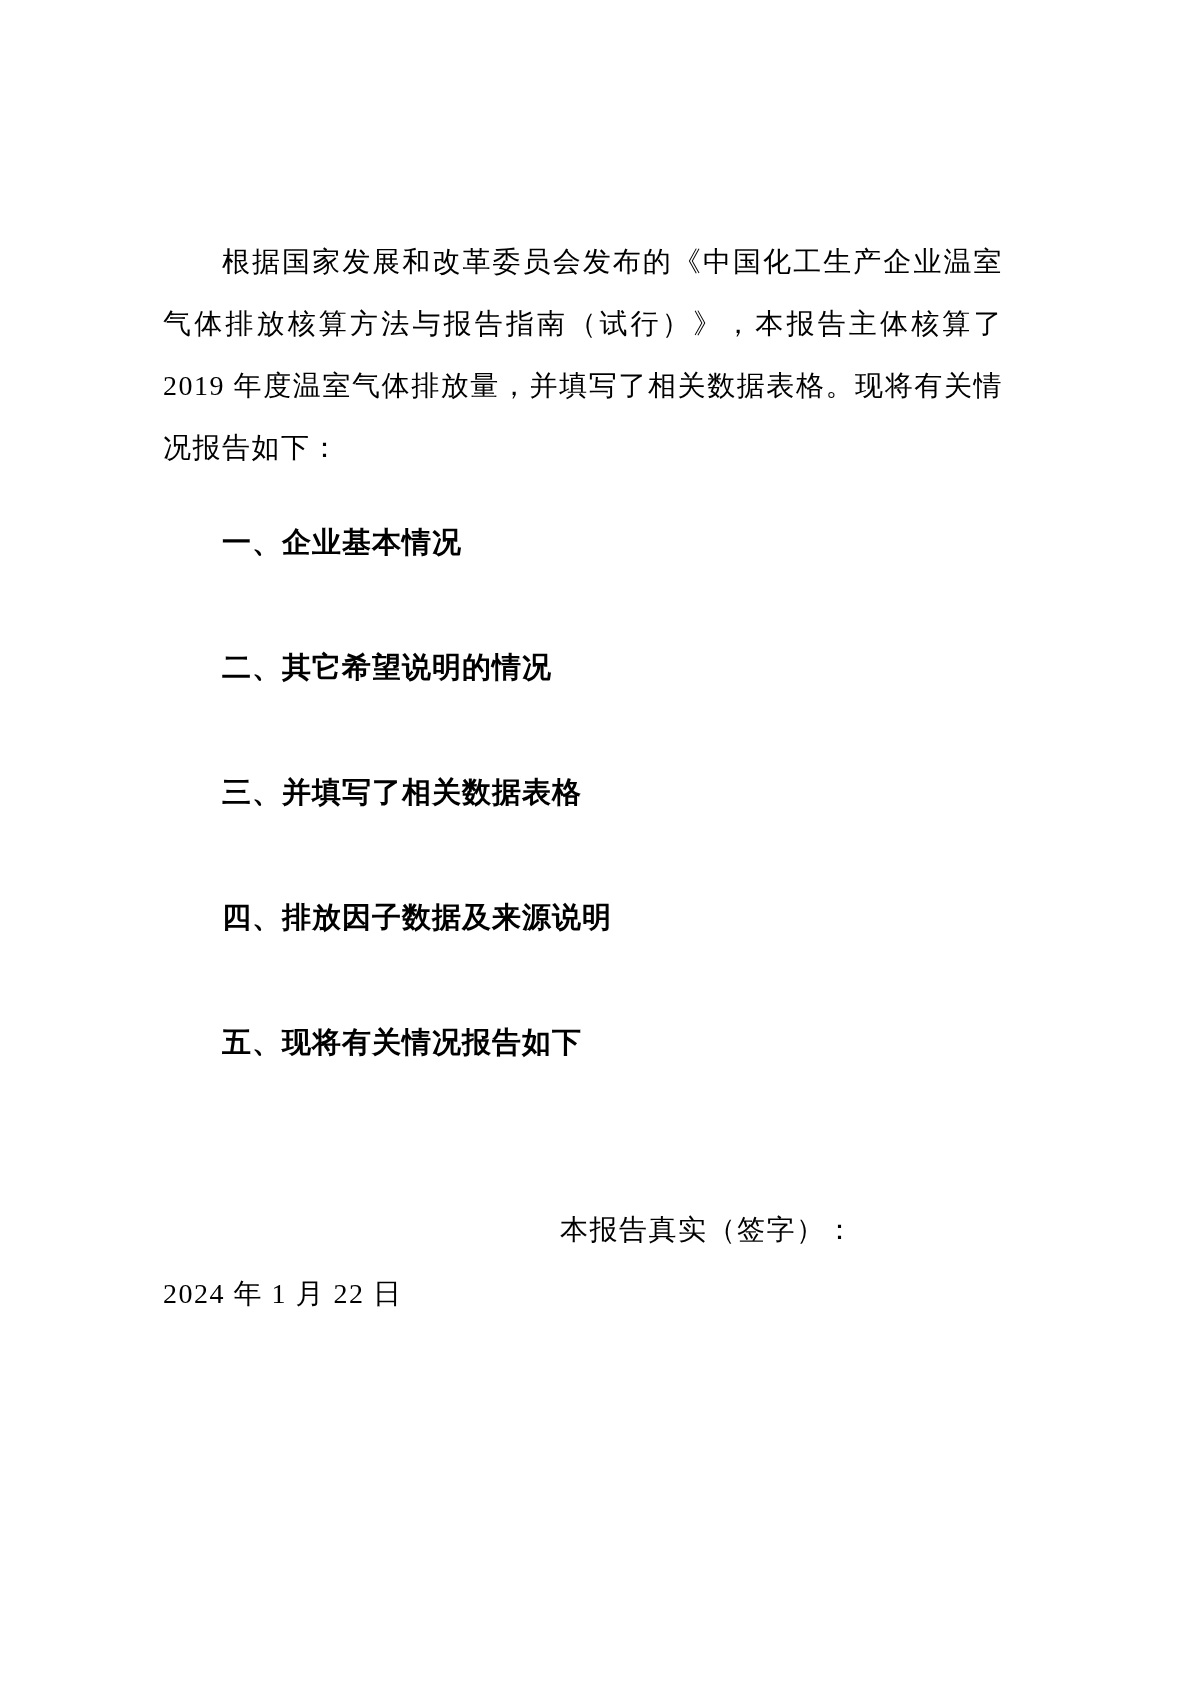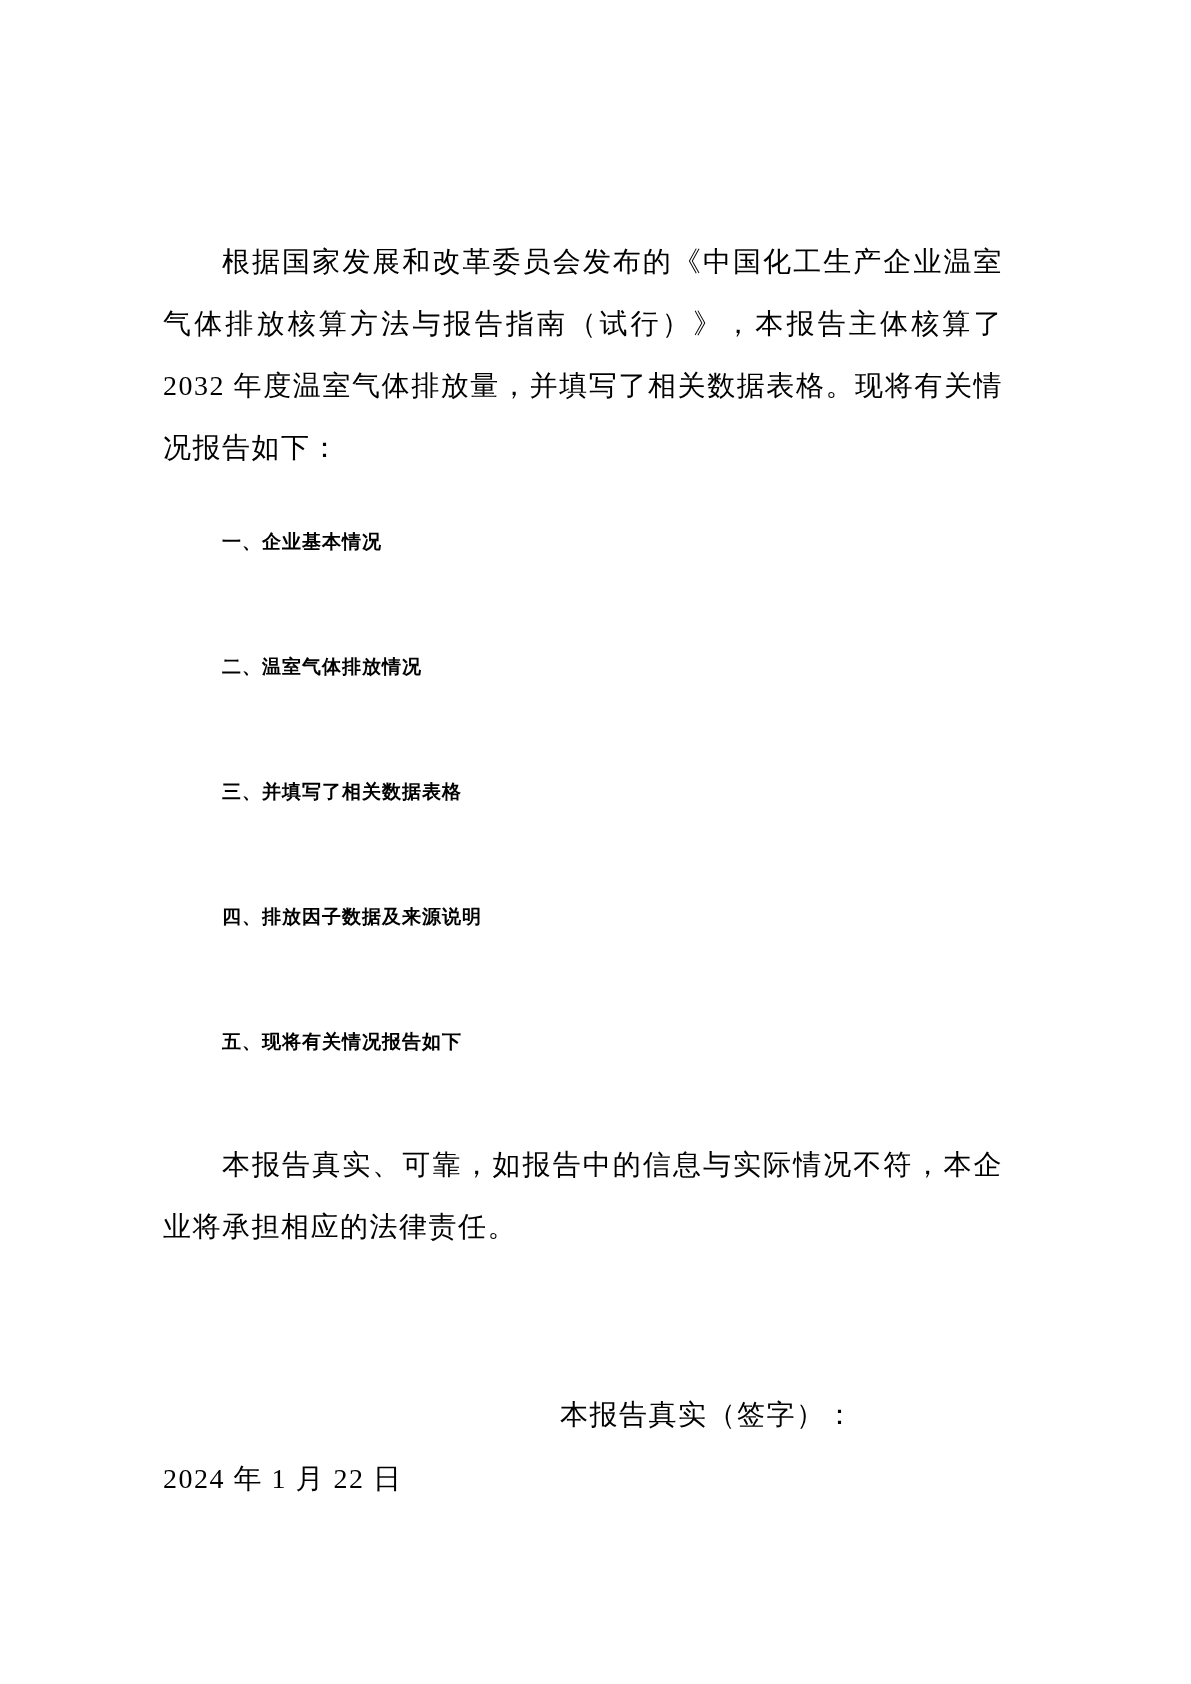--- a/index.html
+++ b/index.html
@@ -30,21 +30,21 @@
     margin: 0;
     text-indent: 59px;
     text-align: justify;
   }
   .section-heading {
     margin: 0;
     padding: 0;
     text-indent: 59px;
     font-family: Liberation Serif, serif;
     font-weight: bold;
-    font-size: 19px;
+    font-size: 29px;
     line-height: 62px;
     letter-spacing: 1px;
   }
   .section-heading.first {
     margin-top: 32px;
   }
   .section-heading + .section-heading {
     margin-top: 63px;
   }
   .declaration {
@@ -60,32 +60,31 @@
     padding-right: 66px;
     line-height: 62px;
   }
 </style>
 </head>
 <body>
 
 <div class="page">
   <div class="content">
 
-    <p class="body-par">根据国家发展和改革委员会发布的《中国化工生产企业温室气体排放核算方法与报告指南（试行）》，本报告主体核算了 2032 年度温室气体排放量，并填写了相关数据表格。现将有关情况报告如下：</p>
+    <p class="body-par">根据国家发展和改革委员会发布的《中国化工生产企业温室气体排放核算方法与报告指南（试行）》，本报告主体核算了 2019 年度温室气体排放量，并填写了相关数据表格。现将有关情况报告如下：</p>
 
     <h2 class="section-heading first">一、企业基本情况</h2>
 
-    <h2 class="section-heading">二、温室气体排放情况</h2>
+    <h2 class="section-heading">二、其它希望说明的情况</h2>
 
     <h2 class="section-heading">三、并填写了相关数据表格</h2>
 
     <h2 class="section-heading">四、排放因子数据及来源说明</h2>
 
     <h2 class="section-heading">五、现将有关情况报告如下</h2>
 
-    <p class="body-par declaration">本报告真实、可靠，如报告中的信息与实际情况不符，本企业将承担相应的法律责任。</p>
 
     <p class="signature-line">本报告真实（签字）：</p>
 
     <p class="date-line">2024 年 1 月 22 日</p>
 
   </div>
 </div>
 
 </body></html>

